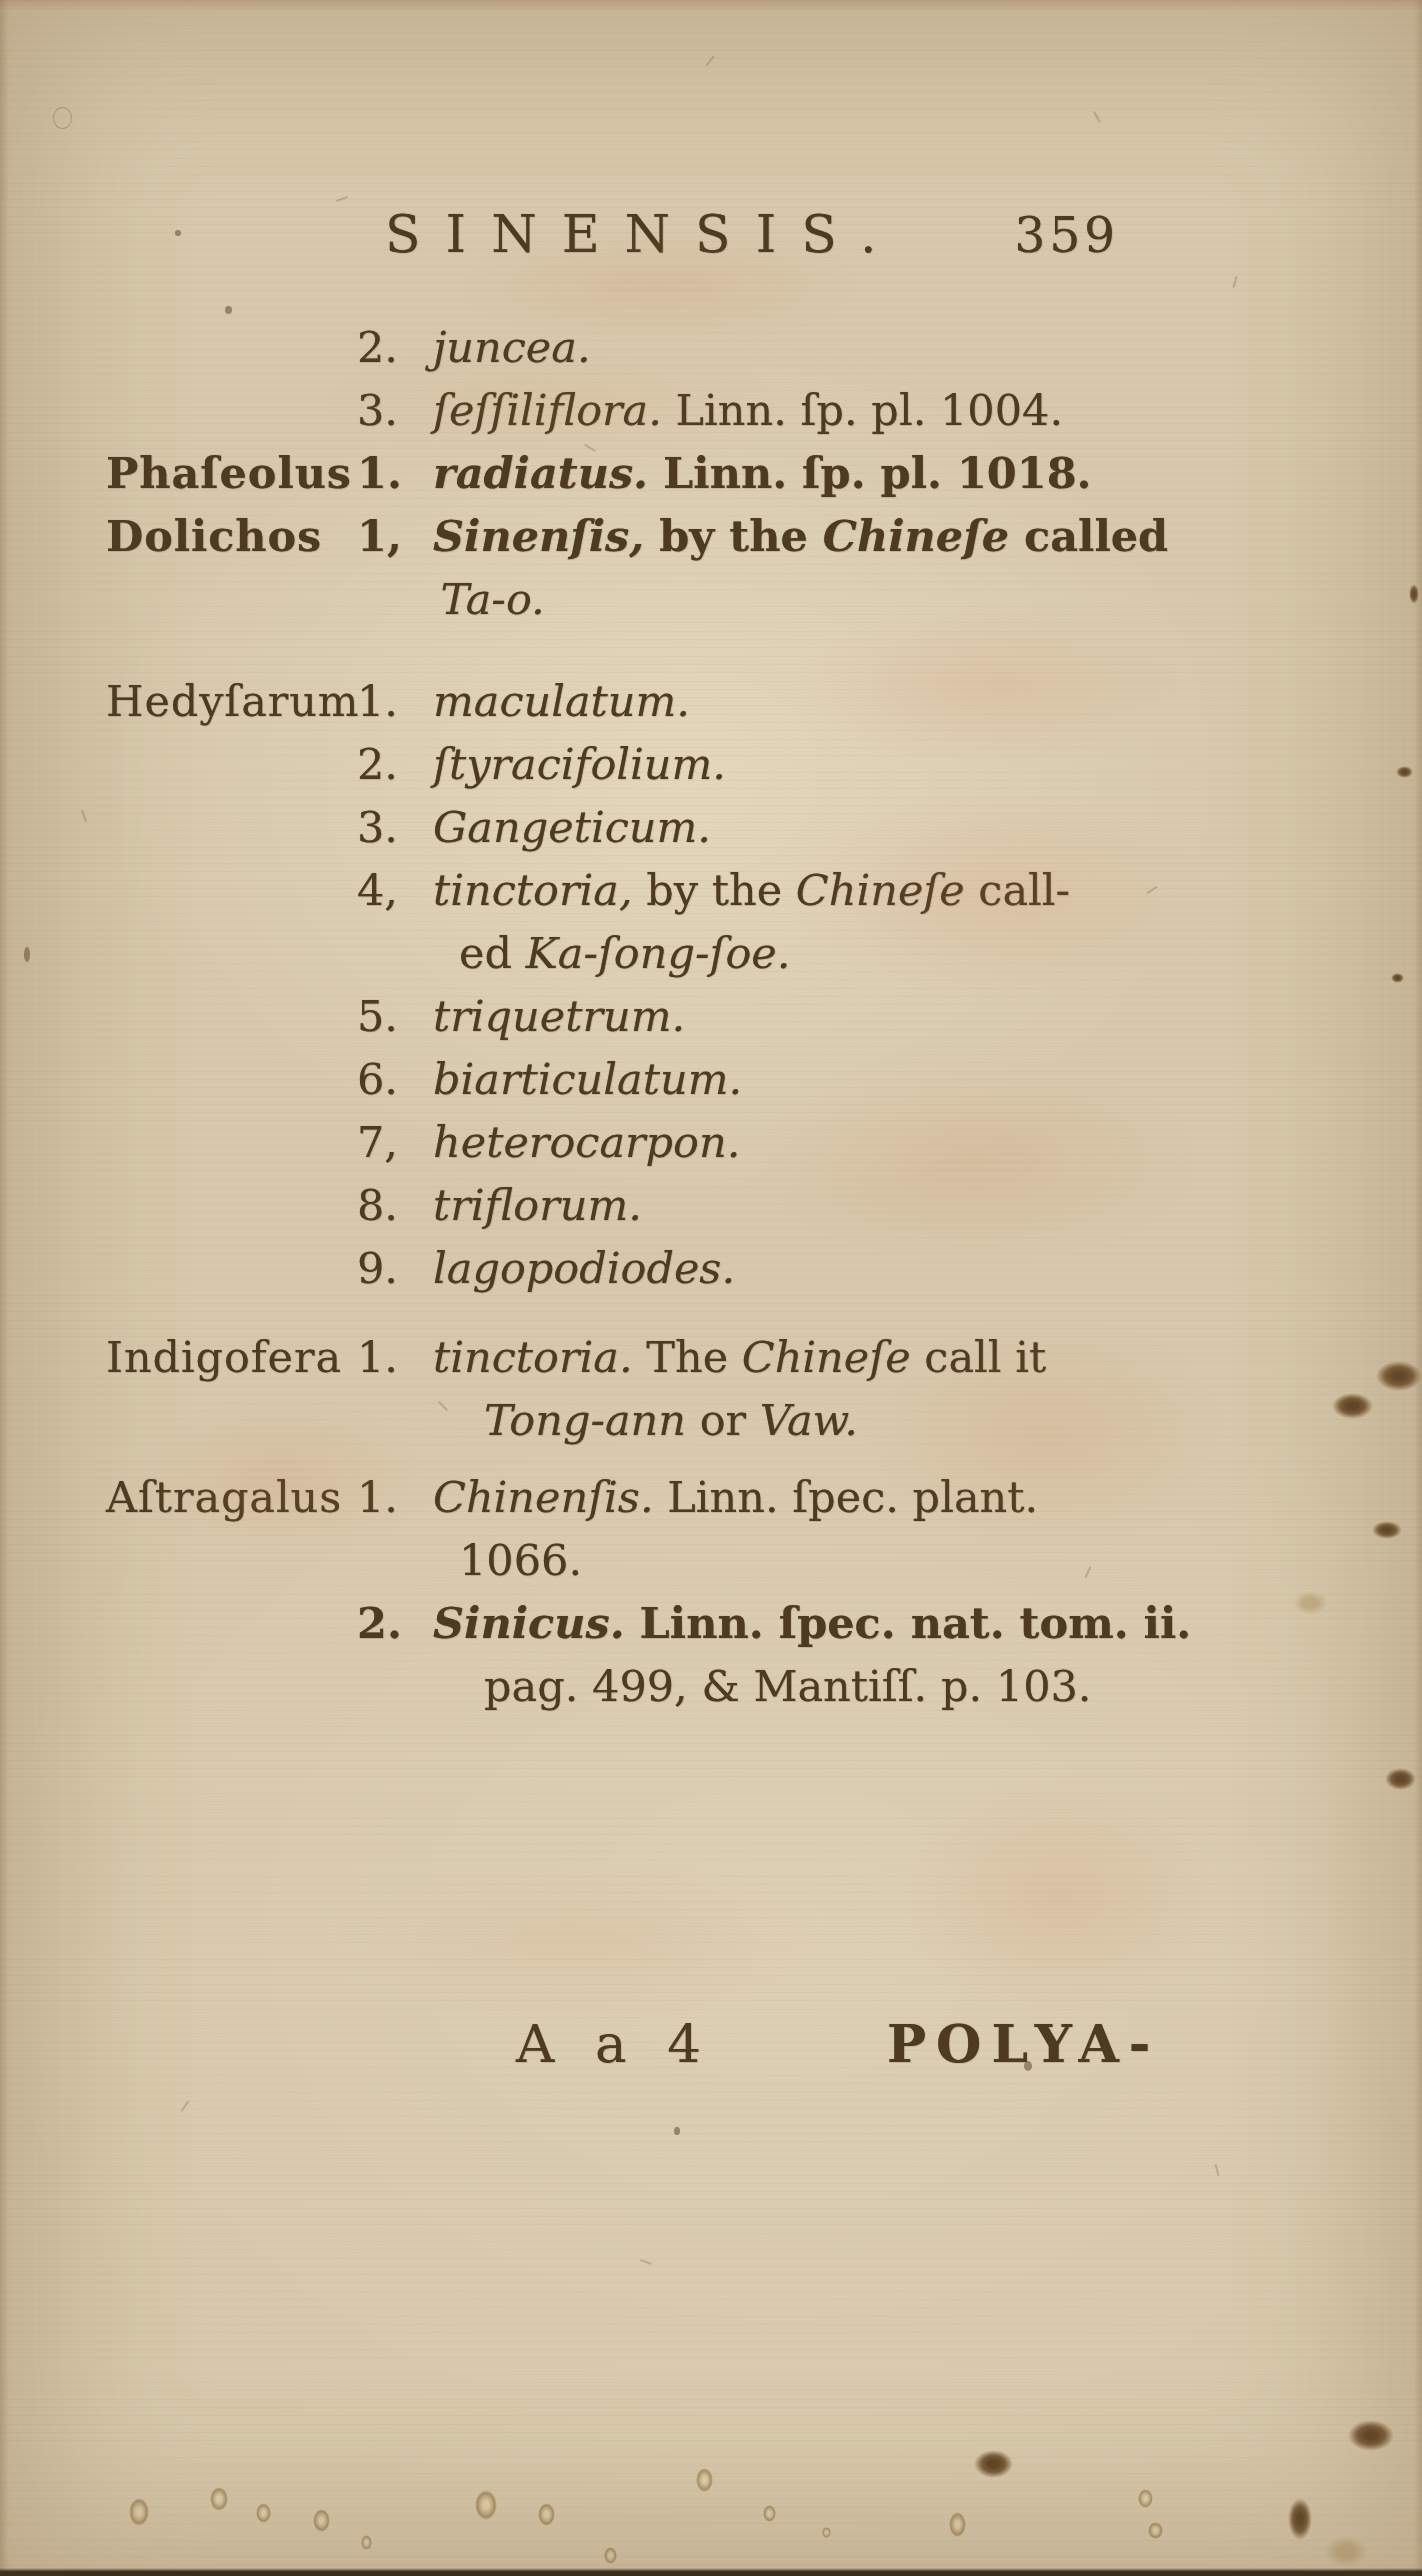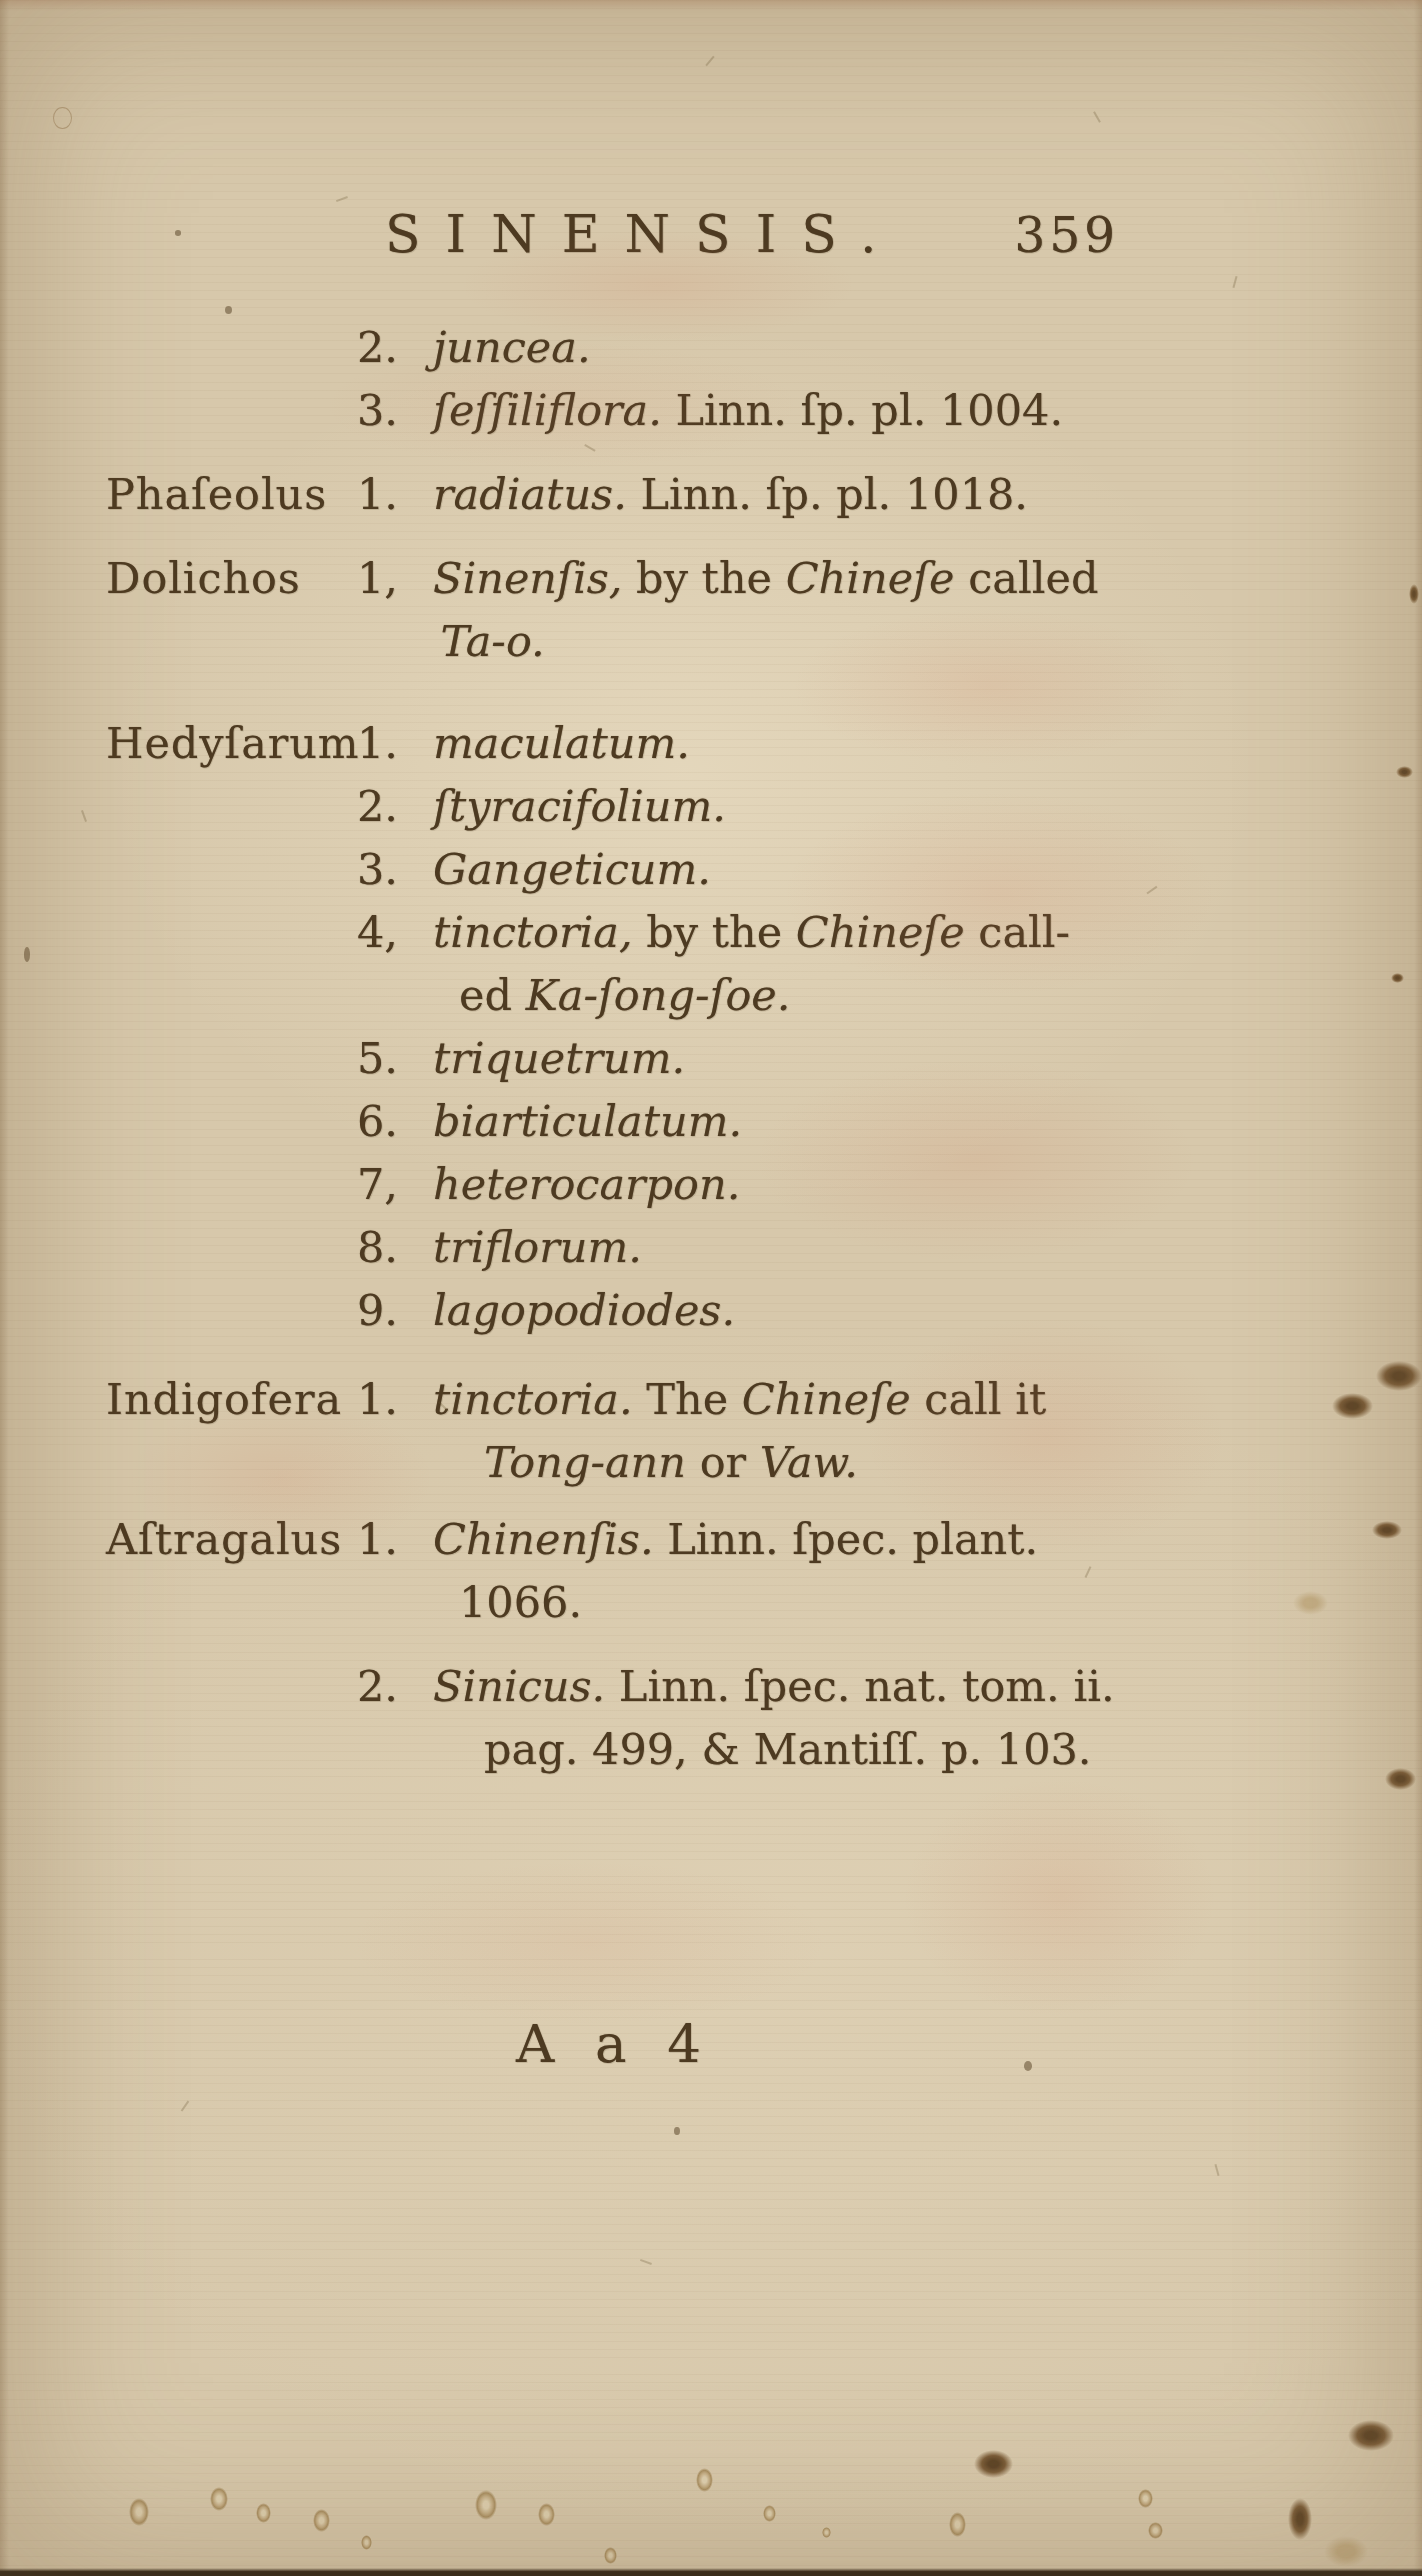--- a/index.html
+++ b/index.html
@@ -20,21 +20,21 @@
   .title{font-size:52px;letter-spacing:25px;white-space:nowrap;}
   .pgnum{font-size:49px;letter-spacing:3.7px;}
 
   
   .content{position:absolute;top:316px;left:0;right:0;font-size:43px;line-height:63px;}
   .row{display:grid;grid-template-columns:106px 251px 76px 1fr;align-items:baseline;white-space:nowrap;}
   .cg{grid-column:2;letter-spacing:0.9px;}
   .cn{grid-column:3;}
   .ct{grid-column:4;}
   .ct i{font-style:italic;}
-  .g1{margin-top:21px;} .g2{margin-top:39px;} .g3{margin-top:26px;} .g4{margin-top:14px;}
+  .g1{margin-top:0;font-weight:bold;} .g2{margin-top:39px;} .g3{margin-top:26px;} .g4{margin-top:14px;}
   .i1{padding-left:7.4px;} .i2{padding-left:26px;} .i3{padding-left:51px;}
 
   
   .sig{position:absolute;left:516px;top:2013px;font-size:53px;letter-spacing:9.2px;word-spacing:5.5px;}
   .cw{position:absolute;left:887px;top:2013px;font-size:52px;font-weight:bold;letter-spacing:10px;}
 
   
   .spot{position:absolute;border-radius:50%;pointer-events:none;}
   .dk{background:radial-gradient(closest-side,#5d4426 25%,#7a5c38 60%,rgba(122,92,56,0) 100%);}
   .lt{background:radial-gradient(closest-side,#ded0b0 25%,#c2ab82 60%,#a98f62 80%,rgba(160,135,95,0) 100%);}
@@ -165,20 +165,21 @@
       <span class="ct"><i>Sinicus.</i><span> Linn. ſpec. nat. tom. ii.</span></span>
     </div>
 
     <div class="row">
       <span class="ct i3"><span>pag. 499, &amp; Mantiſſ. p. 103.</span></span>
     </div>
 
   </div>
 
   <span class="sig ink">A a 4</span>
+  <span class="cw ink">POLYA-</span>
 
   <div class="bl" style="left:460px;top:230px;width:396px;height:111px;"></div>
   <div class="bl bl2" style="left:322px;top:341px;width:479px;height:129px;"></div>
   <div class="bl" style="left:792px;top:608px;width:396px;height:157px;"></div>
   <div class="bl" style="left:783px;top:792px;width:433px;height:203px;"></div>
   <div class="bl" style="left:755px;top:1059px;width:442px;height:203px;"></div>
   <div class="bl" style="left:866px;top:1317px;width:359px;height:239px;"></div>
   <div class="bl" style="left:129px;top:1400px;width:304px;height:157px;"></div>
   <div class="bl" style="left:903px;top:1778px;width:313px;height:239px;"></div>
   <div class="bl bl2" style="left:350px;top:1860px;width:479px;height:166px;"></div>

